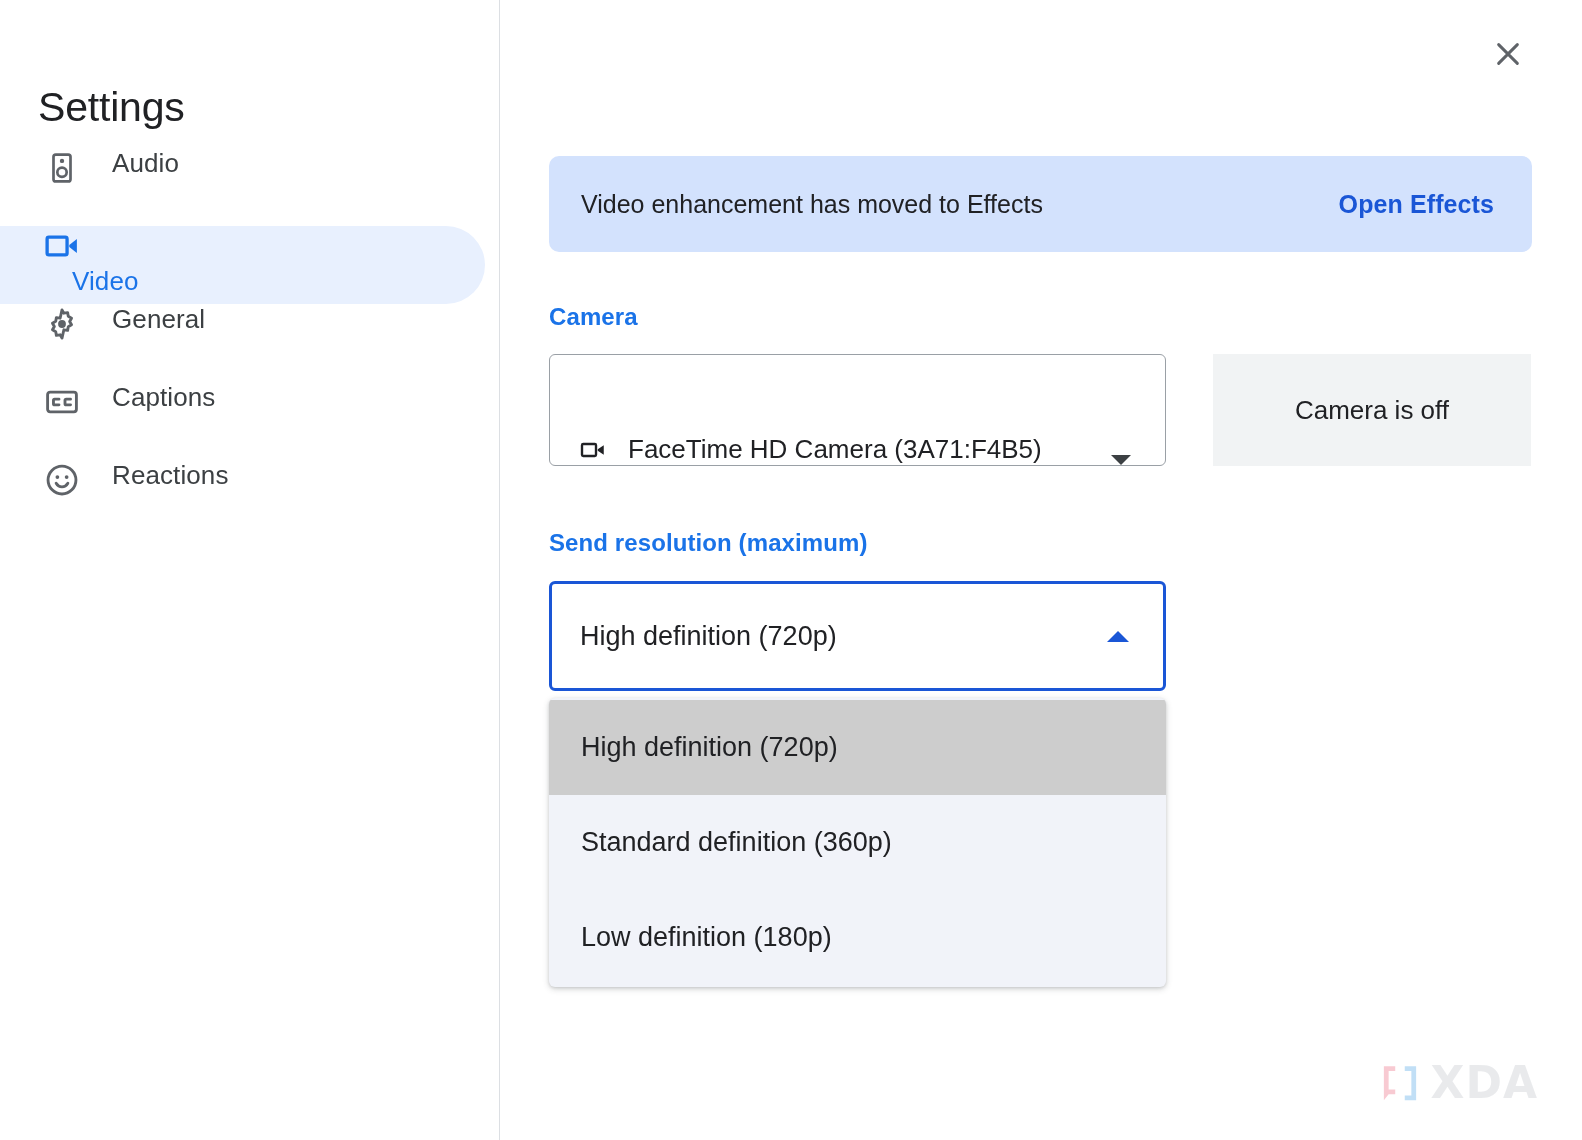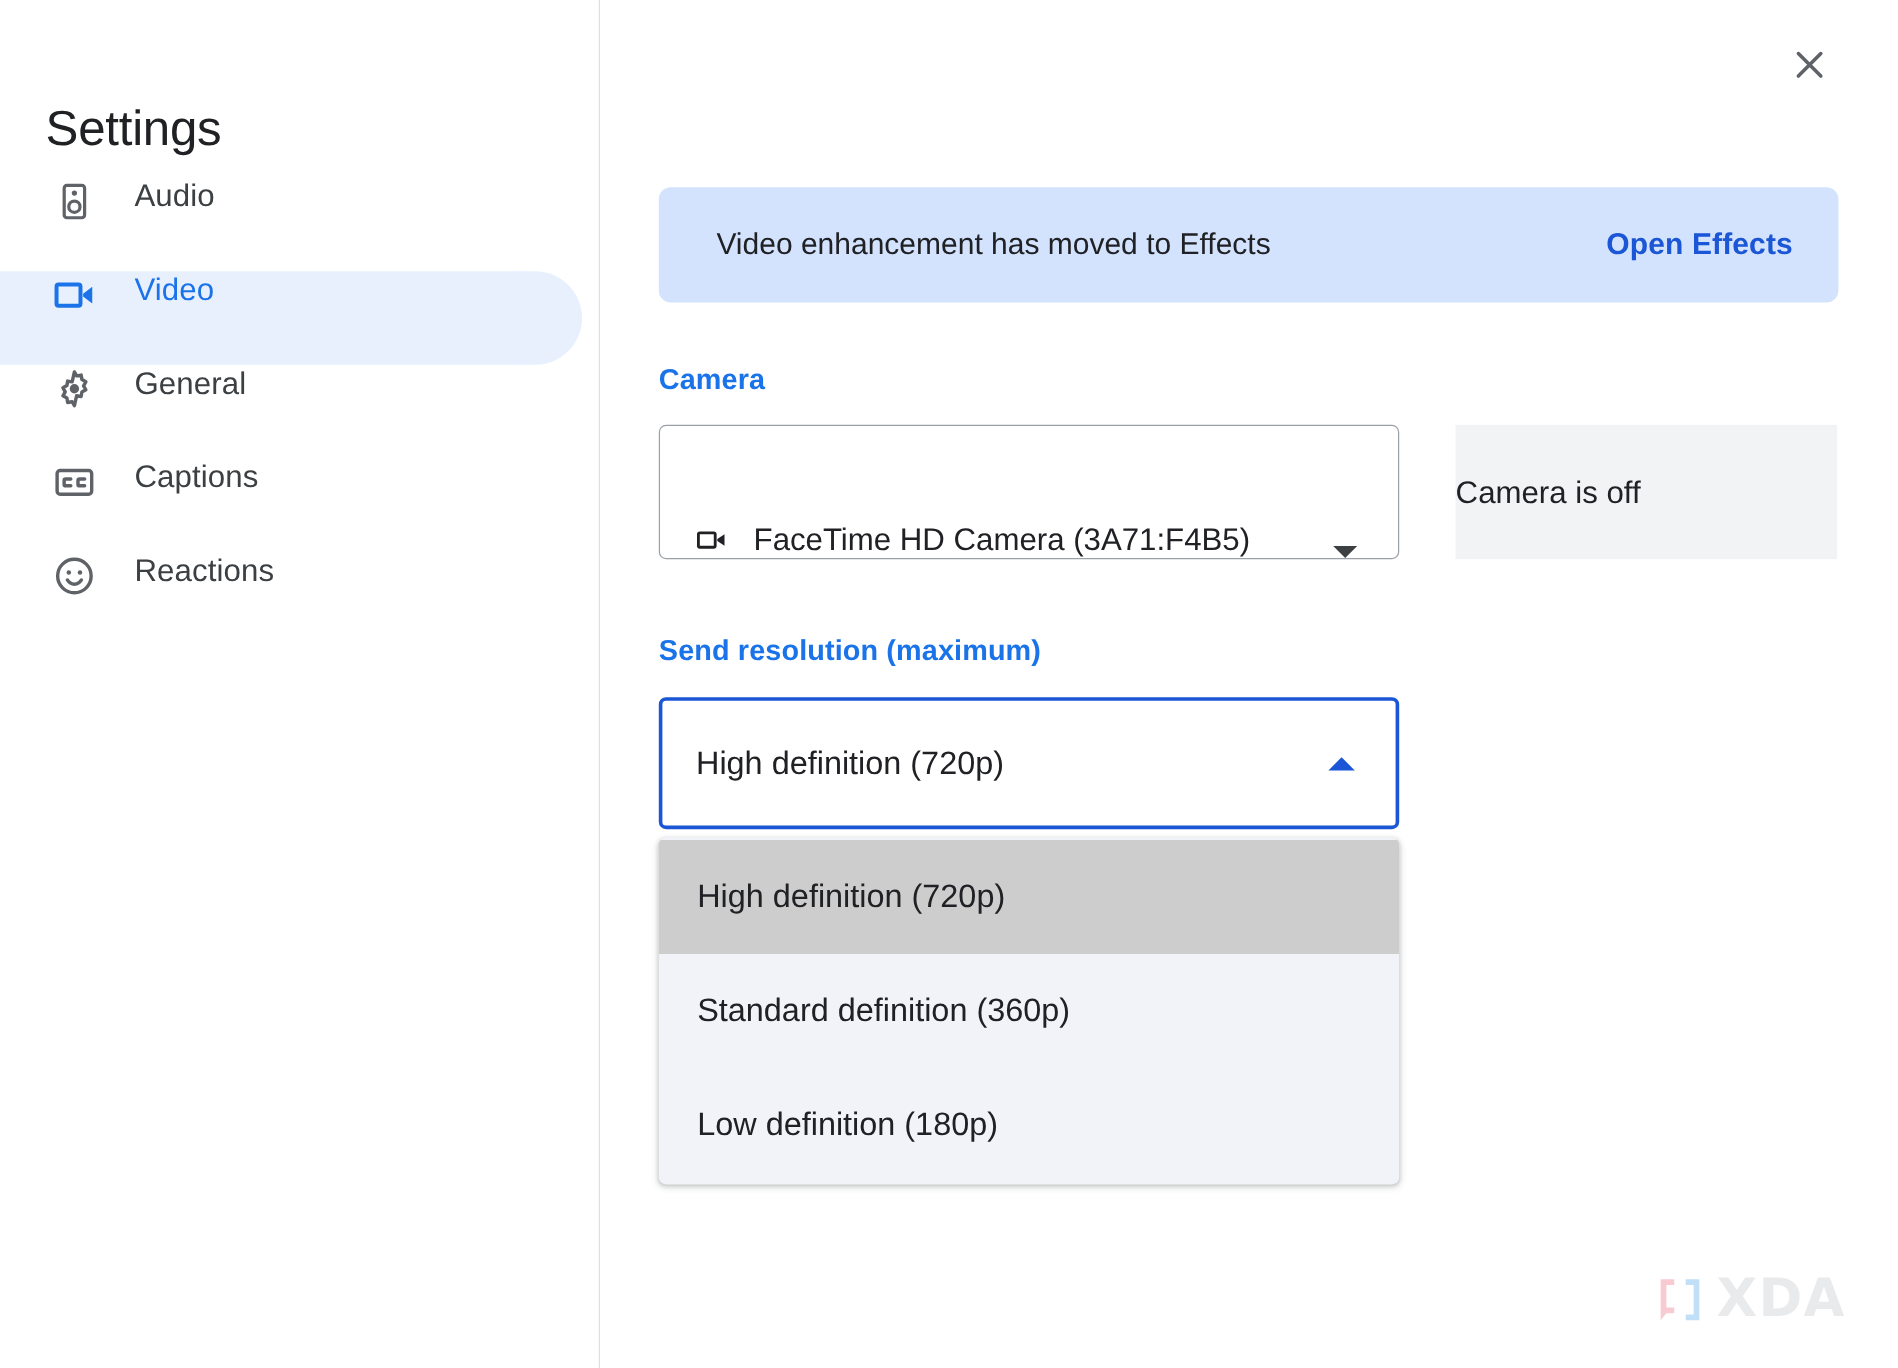--- a/index.html
+++ b/index.html
@@ -52,20 +52,21 @@
     display: flex;
     height: 78px;
     padding-left: 42px;
     width: 485px;
     border-top-right-radius: 39px;
     border-bottom-right-radius: 39px;
     cursor: pointer;
   }
   .nav-item.active {
     background: #e8f0fe;
+    flex-direction: column;
   }
 
   .nav-icon {
     width: 40px;
     height: 40px;
     display: flex;
     align-items: center;
     justify-content: center;
     flex: 0 0 auto;
     color: #5f6368;
@@ -112,21 +113,21 @@
     left: 49px;
     top: 156px;
     width: 983px;
     height: 96px;
     background: #d3e2fd;
     border-radius: 10px;
     display: flex;
     align-items: center;
   }
   #banner-text {
-    margin-left: 48px;
+    margin-left: 32px;
     font-size: 25px;
     color: #202124;
     font-weight: 400;
   }
   #banner-action {
     position: absolute;
     right: 38px;
     font-size: 25px;
     color: #1a56d6;
     font-weight: 700;
@@ -186,21 +187,21 @@
   
   #camera-preview {
     position: absolute;
     left: 713px;
     top: 354px;
     width: 318px;
     height: 112px;
     background: #f1f3f4;
     display: flex;
     align-items: center;
-    justify-content: flex-start;
+    justify-content: center;
   }
   #camera-preview-text {
     font-size: 26px;
     color: #202124;
   }
 
   
   #resolution-select {
     position: absolute;
     left: 49px;

